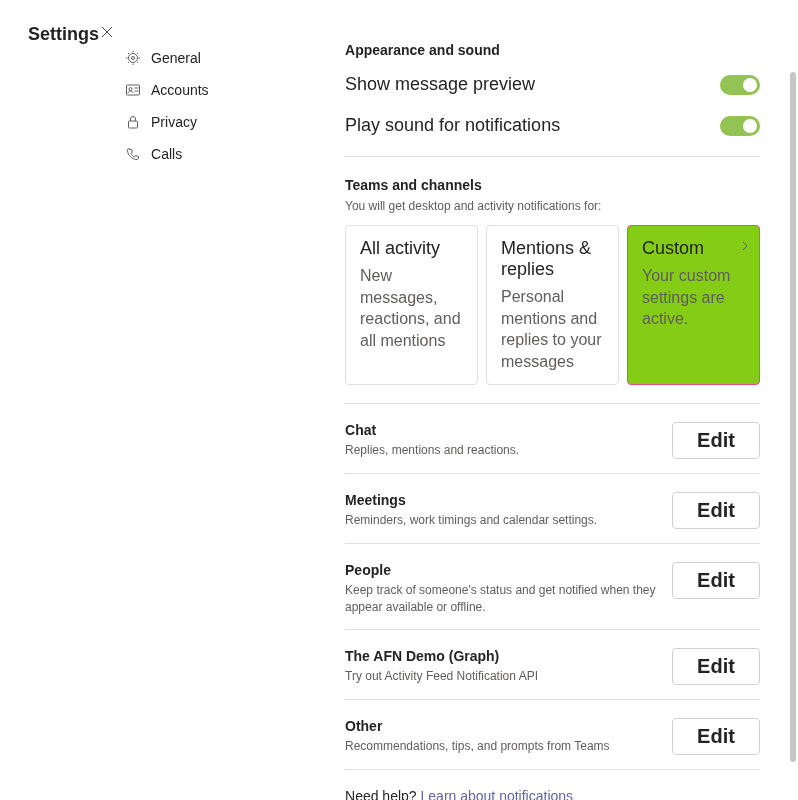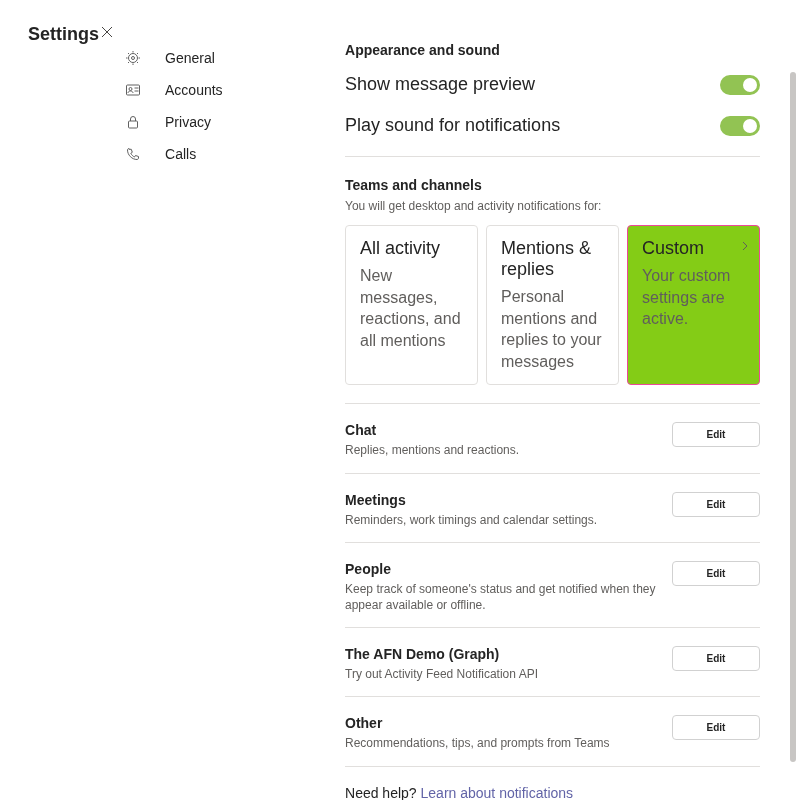--- a/index.html
+++ b/index.html
@@ -49,21 +49,21 @@
     }
     .nav-item {
       display: flex;
       align-items: center;
       height: 32px;
       padding: 0 10px;
       border-radius: 4px;
       cursor: pointer;
       color: #242424;
       font-size: 14px;
-      gap: 24px;
+      gap: 10px;
     }
     .nav-item.active {
       background: #edebe9;
     }
     .nav-icon {
       width: 16px;
       height: 16px;
       display: inline-flex;
       align-items: center;
       justify-content: center;
@@ -174,21 +174,21 @@
       color: #605e5c;
       line-height: 1.35;
     }
     .edit-btn {
       border: 1px solid #d1d1d1;
       background: #fff;
       border-radius: 4px;
       padding: 6px 0;
       width: 88px;
       text-align: center;
-      font-size: 10px;
+      font-size: 20px;
       font-weight: 600;
       color: #242424;
       cursor: pointer;
       flex-shrink: 0;
     }
     .help-row {
       font-size: 14px;
       color: #242424;
       padding: 18px 0 28px 0;
     }

